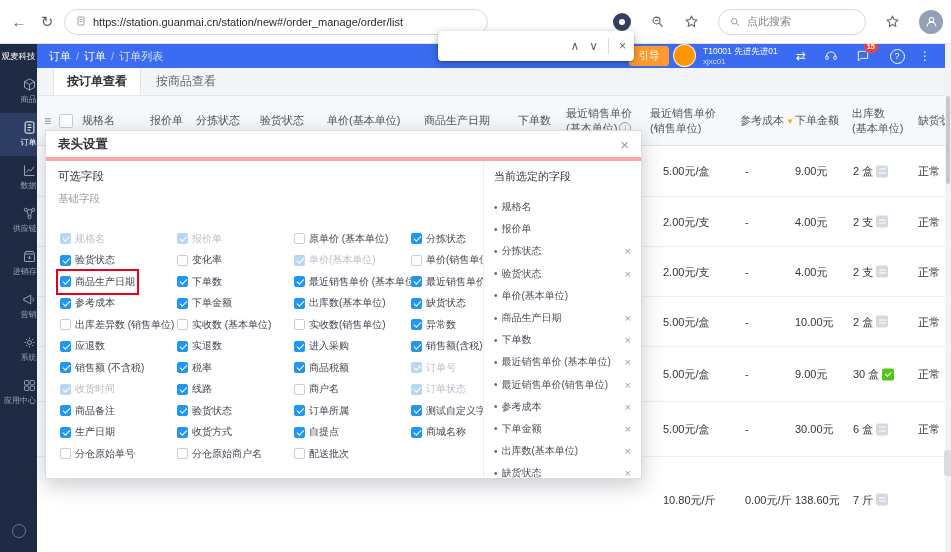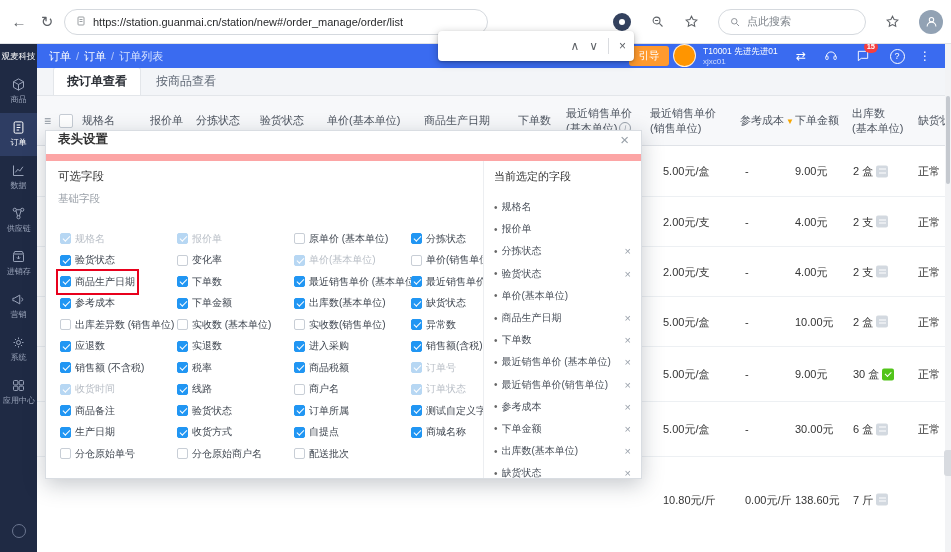--- a/index.html
+++ b/index.html
@@ -33,21 +33,21 @@
            box-shadow:0 1px 2px rgba(0,0,0,.2),0 2px 8px rgba(0,0,0,.28);z-index:90;display:flex;
            align-items:center;padding:0 8px;box-sizing:border-box;gap:10px}
   .find-input{flex:1;height:18px}
   .find-btn{color:#5f6368;font-size:12px;cursor:pointer}
   .find-div{width:1px;height:16px;background:#dadce0}
 
   
   .sidebar{position:absolute;left:0;top:44px;bottom:0;width:37px;background:#1f2a44;z-index:20}
   .side-logo{height:26px;display:flex;align-items:center;justify-content:center;color:#fff;
              font-size:8.5px;white-space:nowrap;cursor:pointer}
-  .side-item{height:43px;display:flex;flex-direction:column;align-items:center;justify-content:center;
+  .side-item{height:43px;display:flex;flex-direction:column;align-items:flex-end;justify-content:center;
              gap:2px;color:#9aa4ba;cursor:pointer}
   .side-item.active{background:#2e3d63;color:#fff}
   .side-ic{display:flex}
   .side-ic svg{width:15px;height:15px;stroke:currentColor;fill:none;stroke-width:1.6}
   .side-lb{font-size:8.5px;white-space:nowrap;transform:scale(.95)}
   .side-collapse{position:absolute;bottom:14px;left:50%;transform:translateX(-50%);width:12px;height:12px;
                  border:1px solid #6b7690;border-radius:50%;cursor:pointer}
 
   
   .appbar{position:absolute;left:37px;top:44px;width:914px;height:24px;background:#3a6bf0;z-index:10}
@@ -103,21 +103,21 @@
   .qicon{width:12px;height:12px;border-radius:2px;background:#d3d9e0;display:inline-block;position:relative}
   .qicon.gray::before{content:"";position:absolute;left:2.5px;top:3.5px;width:7px;border-top:1.5px solid #fff}
   .qicon.gray::after{content:"";position:absolute;left:2.5px;top:7px;width:7px;border-top:1.5px solid #fff}
   .qicon.green{background:#52c41a}
   .qicon.green::after{content:"";position:absolute;left:2.5px;top:3px;width:5px;height:2.5px;
                       border-left:1.5px solid #fff;border-bottom:1.5px solid #fff;transform:rotate(-45deg)}
 
   
   .modal{position:absolute;left:45px;top:130px;width:597px;height:349px;background:#fff;
          border:1px solid #d9dde2;box-shadow:0 6px 20px rgba(31,45,61,.25);z-index:40;box-sizing:border-box}
-  .modal-head{height:30px;border-bottom:7px solid #fca5a5;display:flex;align-items:flex-start;
+  .modal-head{height:30px;border-bottom:4px solid #fca5a5;display:flex;align-items:center;
               padding:0 12px;box-sizing:border-box}
   .modal-title{font-size:12.5px;font-weight:bold;color:#333}
   .modal-close{margin-left:auto;color:#98a0a8;font-size:15px;cursor:pointer}
   .modal-body{display:flex;height:317px;box-sizing:border-box}
   .modal-left{flex:1;padding:8px 12px;box-sizing:border-box;overflow:hidden}
   .avail-title{font-size:11.5px;color:#333;margin-bottom:8px}
   .group-title{font-size:10.5px;color:#9aa0a8;margin-bottom:22px}
   .field-grid{display:grid;grid-template-columns:117px 117px 117px 1fr}
   .field{display:flex;align-items:center;gap:4px;height:21.5px;width:max-content;padding:0 2px;
          box-sizing:border-box;cursor:pointer}

